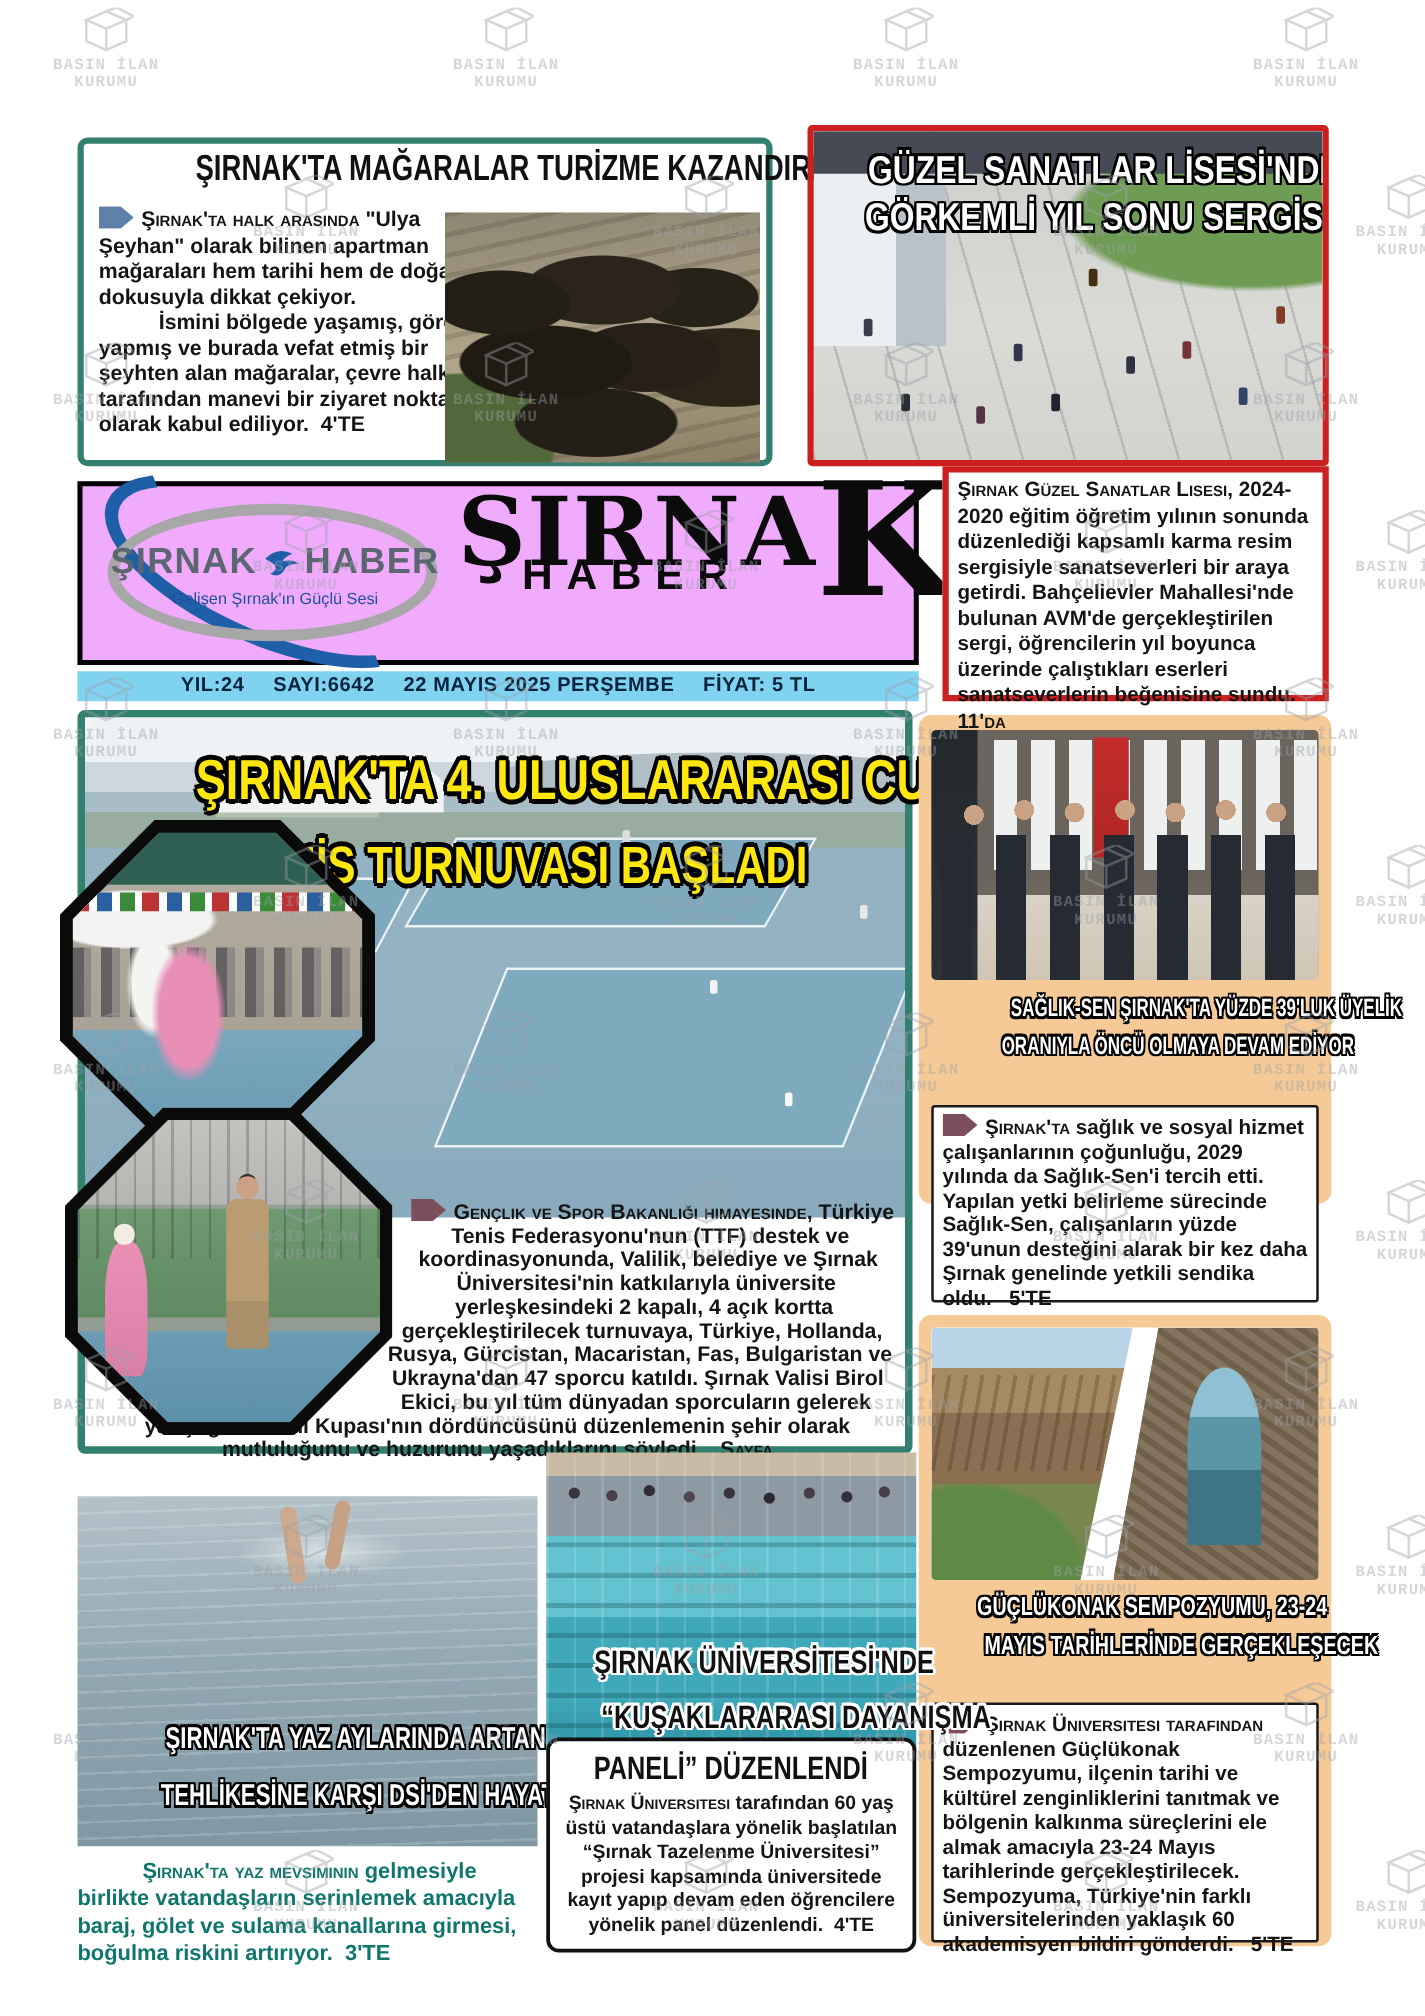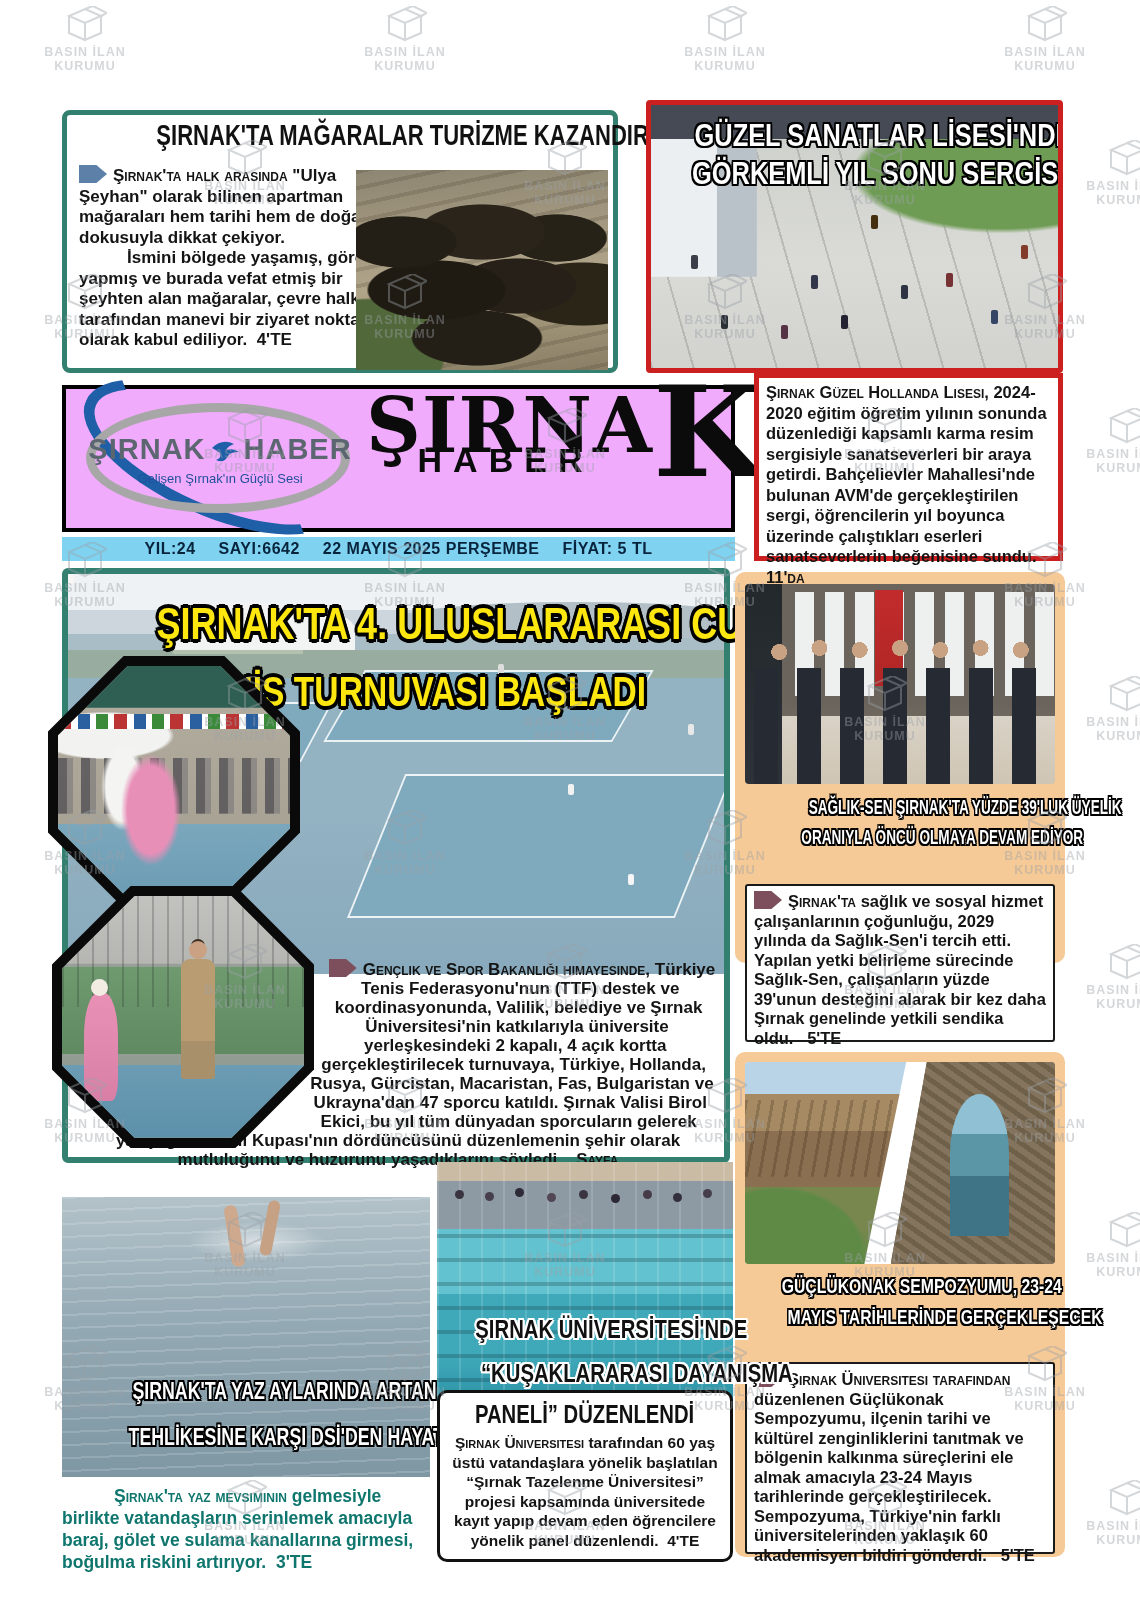--- a/index.html
+++ b/index.html
@@ -2,21 +2,21 @@
 <html><head>
 <meta charset="utf-8">
 <style>
   * { margin:0; padding:0; box-sizing:border-box; }
   body { background:#e9e9e9; font-family:"Liberation Sans","DejaVu Sans",sans-serif; }
   .page { position:relative; width:1140px; height:1613px; background:#ffffff; margin:0 auto; overflow:hidden; }
 
   .abs { position:absolute; }
 
   
-  #wm-layer { position:absolute; inset:0; z-index:40; pointer-events:none; opacity:.42; }
+  #wm-layer { position:absolute; inset:0; z-index:40; pointer-events:none; opacity:.42;font-family:Liberation Mono, monospace; }
   .wm { position:absolute; width:130px; text-align:center; color:#9ba1a7; font-weight:bold; font-size:12.5px; line-height:14px; letter-spacing:1px; }
   .wm svg { display:block; margin:0 auto 1px auto; }
 
   
   .cline { text-align:center; white-space:nowrap; }
   .cond { display:inline-block; white-space:nowrap; transform:scaleX(var(--sx,0.8)); transform-origin:center center; }
 
   
   .o-b { text-shadow:-3px -3px 0 #000,3px -3px 0 #000,-3px 3px 0 #000,3px 3px 0 #000,-3px 0 0 #000,3px 0 0 #000,0 -3px 0 #000,0 3px 0 #000,-4px 0 0 #000,4px 0 0 #000,0 4px 0 #000,0 -4px 0 #000; }
   .o-b-sm { text-shadow:-2px -2px 0 #000,2px -2px 0 #000,-2px 2px 0 #000,2px 2px 0 #000,-2px 0 0 #000,2px 0 0 #000,0 -2px 0 #000,0 2px 0 #000; }
@@ -205,21 +205,21 @@
     <div class="photo-expo">
       <div class="expo-dots"></div>
     </div>
     <div class="expo-head">
       <div class="cline"><span class="cond o-b-sm" style="--sx:.82">GÜZEL SANATLAR LİSESİ'NDEN</span></div>
       <div class="cline"><span class="cond o-b-sm" style="--sx:.82">GÖRKEMLİ YIL SONU SERGİSİ</span></div>
     </div>
   </div>
 
   <div class="abs blk-expo-txt">
-    <span class="lead-sc">Şırnak Güzel Hollanda Lisesi,</span>
+    <span class="lead-sc">Şırnak Güzel Sanatlar Lisesi,</span>
     <span>2024-2020 eğitim öğretim yılının sonunda düzenlediği kapsamlı karma resim sergisiyle sanatseverleri bir araya getirdi. Bahçelievler Mahallesi'nde bulunan AVM'de gerçekleştirilen sergi, öğrencilerin yıl boyunca üzerinde çalıştıkları eserleri sanatseverlerin beğenisine sundu.</span>&nbsp;&nbsp;
     <span class="pref">11'da</span>
   </div>
 
   <div class="abs masthead">
     <div class="logo">
       <div class="logo-swoosh"></div>
       <div class="logo-oval"></div>
       <div class="logo-row">
         <span>ŞIRNAK</span><svg width="34" height="26" viewBox="0 0 34 26">

